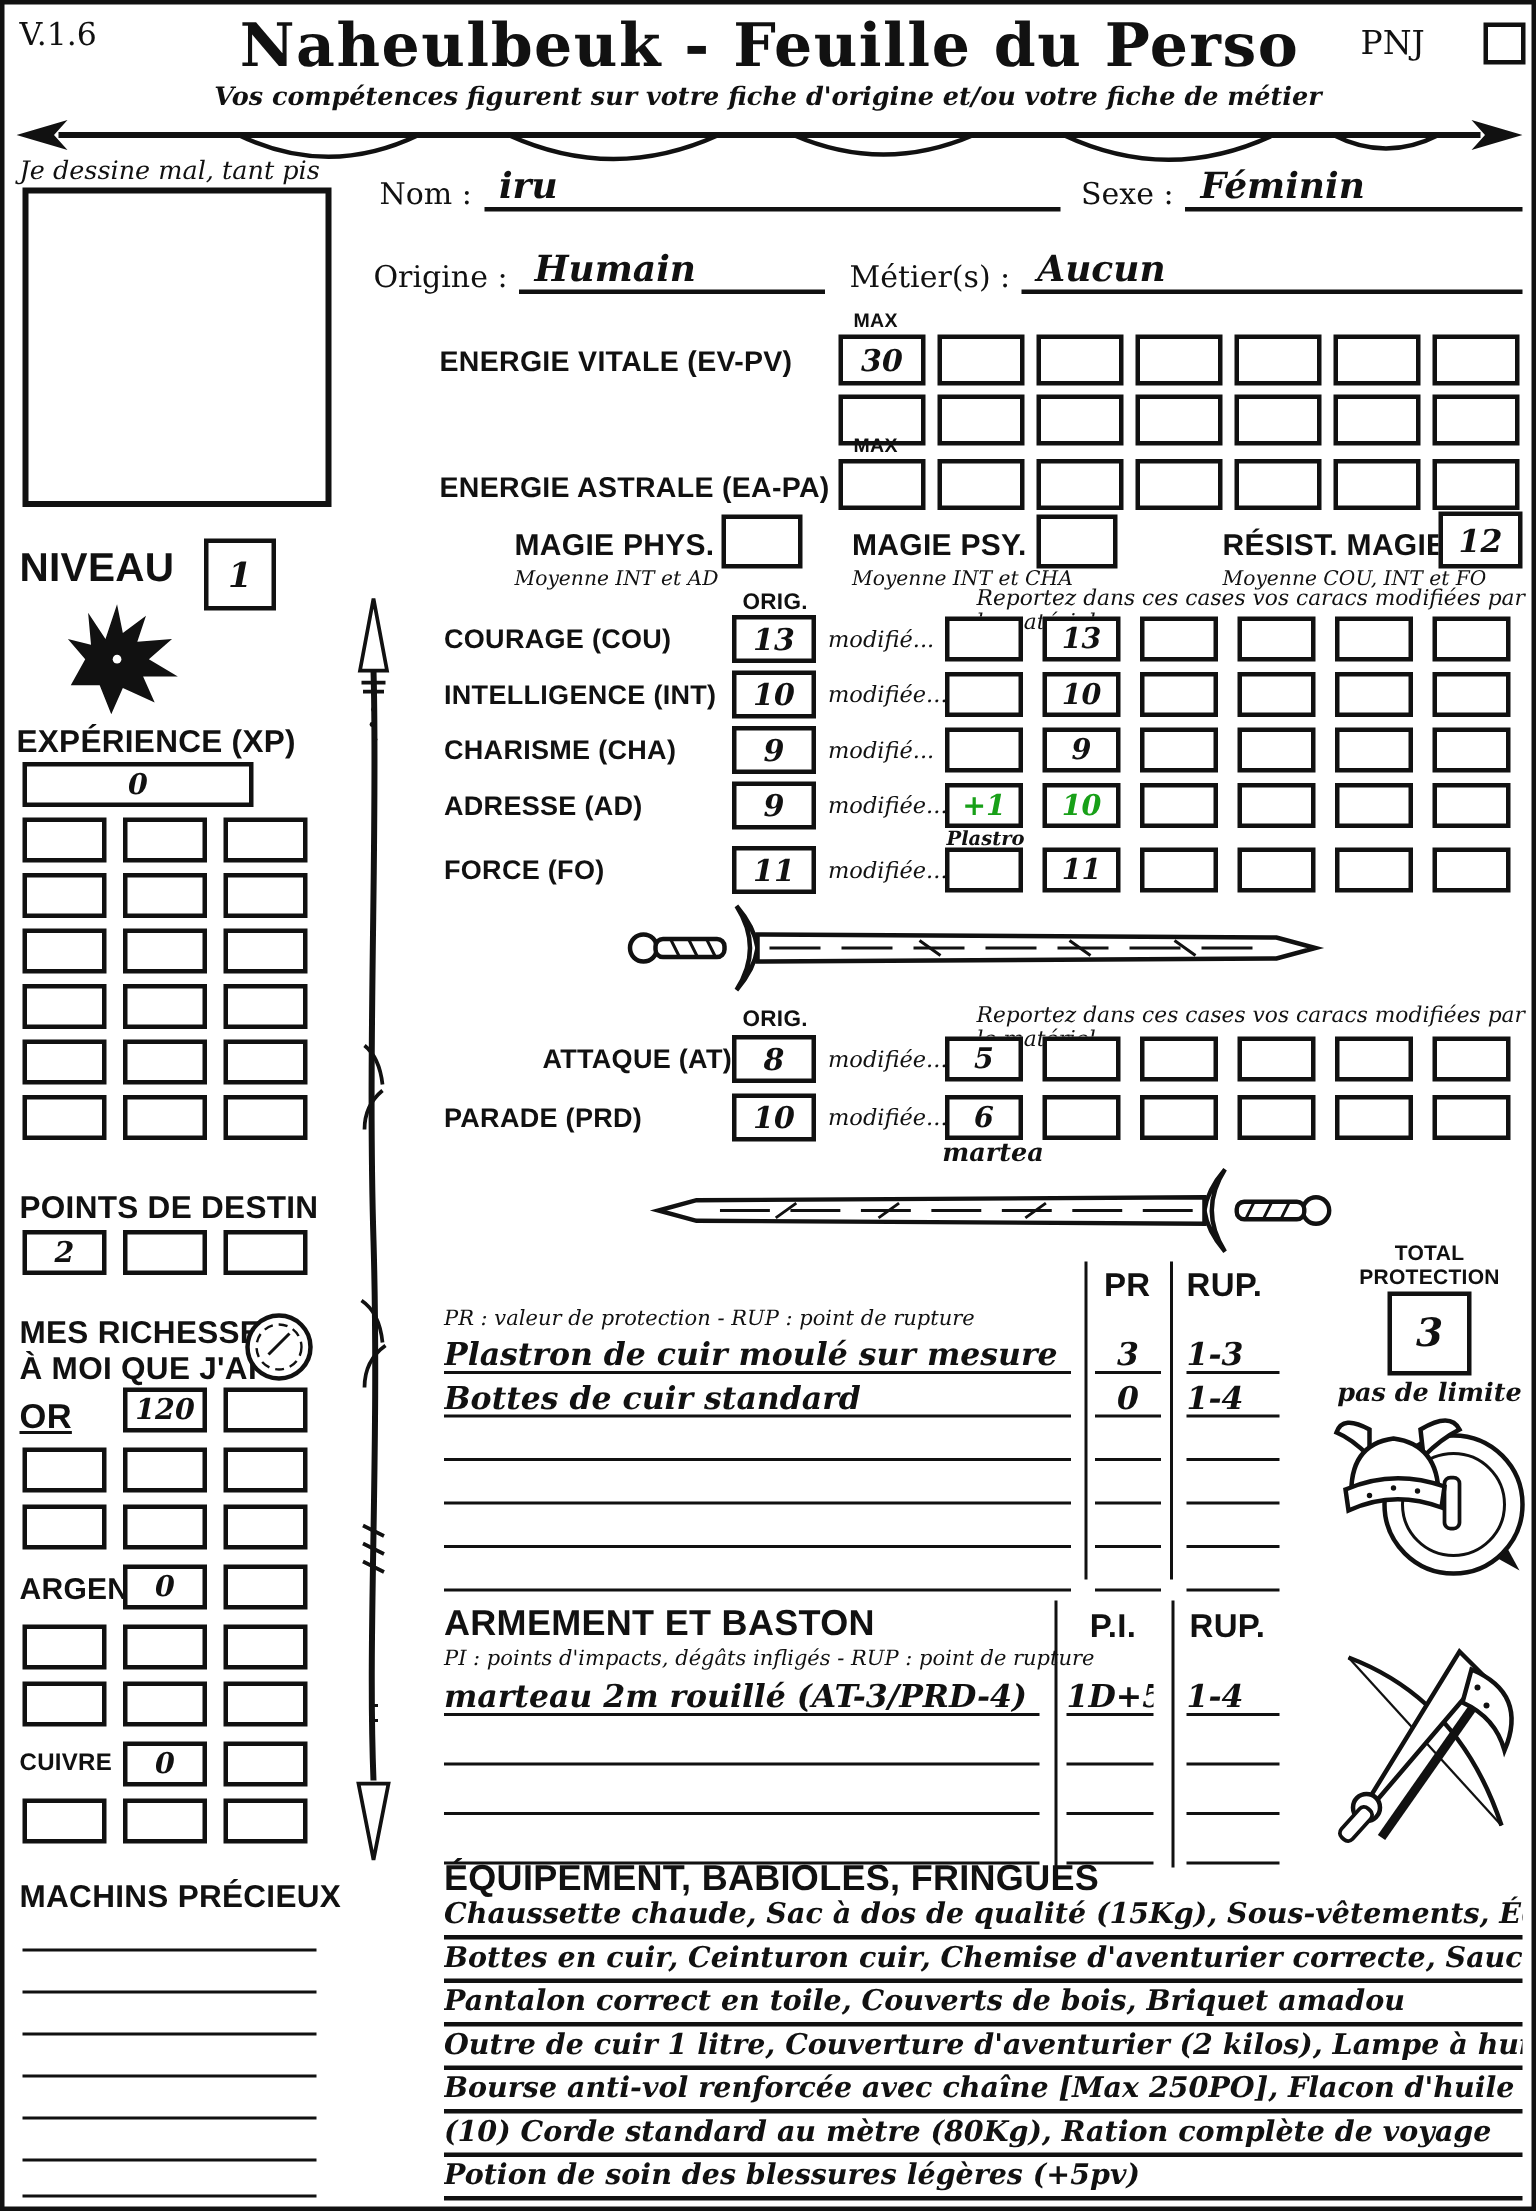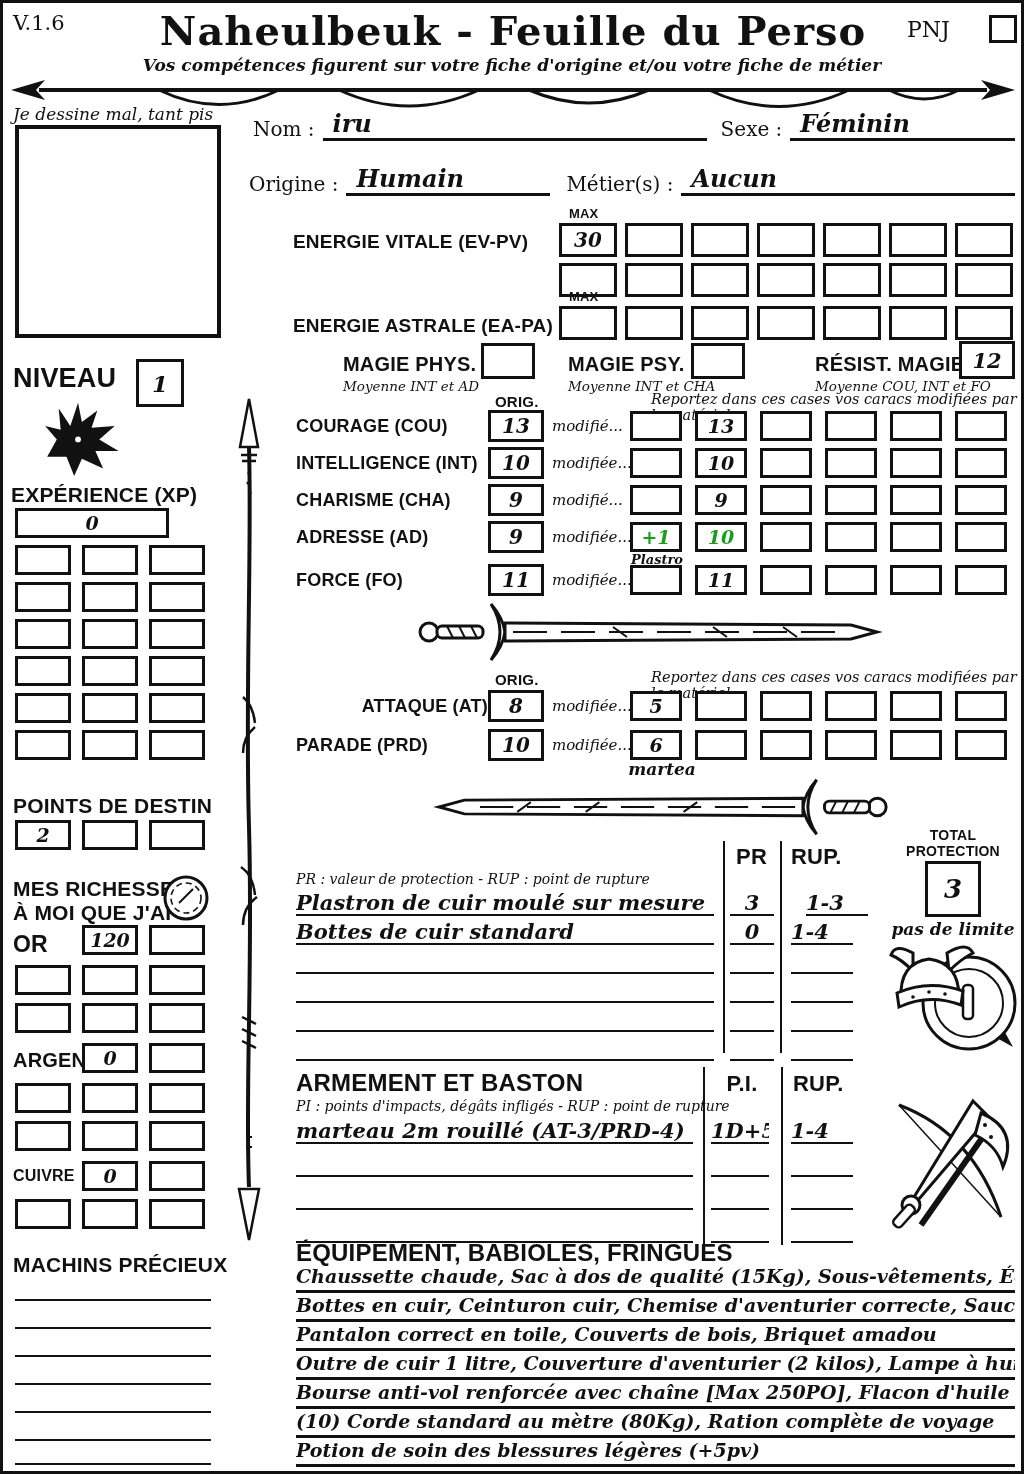--- a/index.html
+++ b/index.html
@@ -231,21 +231,21 @@
 
   <div class="abs it" style="left:293px;top:868px;font-size:14px;">PR : valeur de protection - RUP : point de rupture</div>
   <div class="vline" style="left:720px;top:838px;height:212px;"></div>
   <div class="vline" style="left:777px;top:838px;height:212px;"></div>
   <div class="abs hd" style="left:720px;top:841px;width:57px;text-align:center;font-size:22px;">PR</div>
   <div class="abs hd" style="left:788px;top:841px;font-size:22px;">RUP.</div>
 
   <div class="arow" style="top:884px;">
     <div class="cellu hand" style="width:418px;">Plastron de cuir moulé sur mesure (AD+1)</div>
     <div class="cellu hand" style="width:44px;margin-left:16px;text-align:center;">3</div>
-    <div class="cellu hand" style="width:62px;margin-left:32px;">1-3</div>
+    <div class="cellu hand" style="width:62px;margin-left:17px;">1-3</div>
   </div>
   <div class="arow" style="top:913px;">
     <div class="cellu hand" style="width:418px;">Bottes de cuir standard</div>
     <div class="cellu hand" style="width:44px;margin-left:16px;text-align:center;">0</div>
     <div class="cellu hand" style="width:62px;margin-left:17px;">1-4</div>
   </div>
   <div class="arow" style="top:942px;">
     <div class="cellu hand" style="width:418px;"></div>
     <div class="cellu hand" style="width:44px;margin-left:16px;"></div>
     <div class="cellu hand" style="width:62px;margin-left:17px;"></div>
@@ -389,21 +389,21 @@
     <div>MES RICHESSES</div>
       <div>À MOI QUE J'AI</div>
   </div>
   <div class="abs" style="left:158px;top:870px;">
     <svg width="50" height="50" viewBox="0 0 50 50">
       <circle cx="25" cy="25" r="21" fill="#fff" stroke="#111" stroke-width="3"></circle>
       <circle cx="25" cy="25" r="15" fill="none" stroke="#111" stroke-width="1.6" stroke-dasharray="6 4"></circle>
       <line x1="18" y1="30" x2="32" y2="16" stroke="#111" stroke-width="2"></line>
     </svg>
   </div>
-  <div class="abs hd" style="left:10px;top:928px;font-size:23px;">OR</div>
+  <div class="abs hd" style="left:10px;top:928px;font-size:23px;text-decoration:underline;">OR</div>
   <div class="abs xrow" style="left:79px;top:922px;">
     <div class="bx xbx hand">120</div>
     <div class="bx xbx"></div>
   </div>
   <div class="abs xrow" style="left:12px;top:962px;">
       <div class="bx xbx"></div>
       <div class="bx xbx"></div>
       <div class="bx xbx"></div>
     </div>
   <div class="abs xrow" style="left:12px;top:1000px;">

